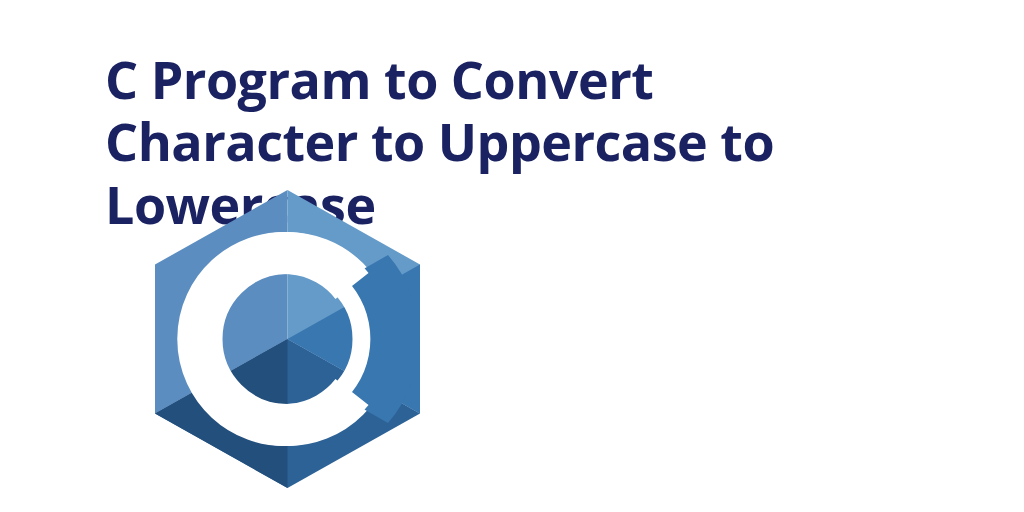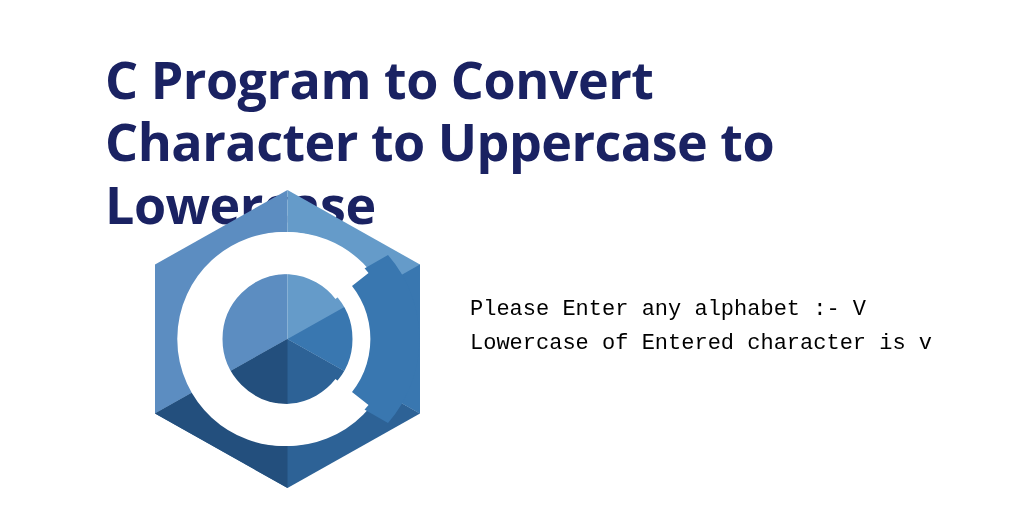--- a/index.html
+++ b/index.html
@@ -62,16 +62,14 @@
         <circle r="86" fill="none" stroke="#ffffff" stroke-width="42"></circle>
 
       </g>
 
       <path d="M 191 89 A 86 86 0 0 1 191 209 L 233 233 A 128 128 0 0 0 233 65 Z" fill="#3977b0"></path>
 
       <path d="M 197 96 A 86 86 0 1 0 197 202" fill="none" stroke="#ffffff" stroke-width="42" stroke-linecap="butt"></path>
     </svg>
   </div>
 
-  <div class="output"><span>Please Enter any alphabet :- V</span>
-<span>Lowercase of Entered character is v</span></div>
 
 </div>
 
 </body></html>

